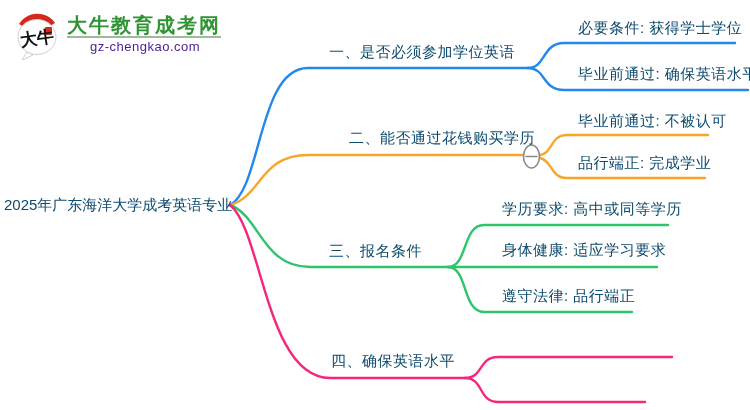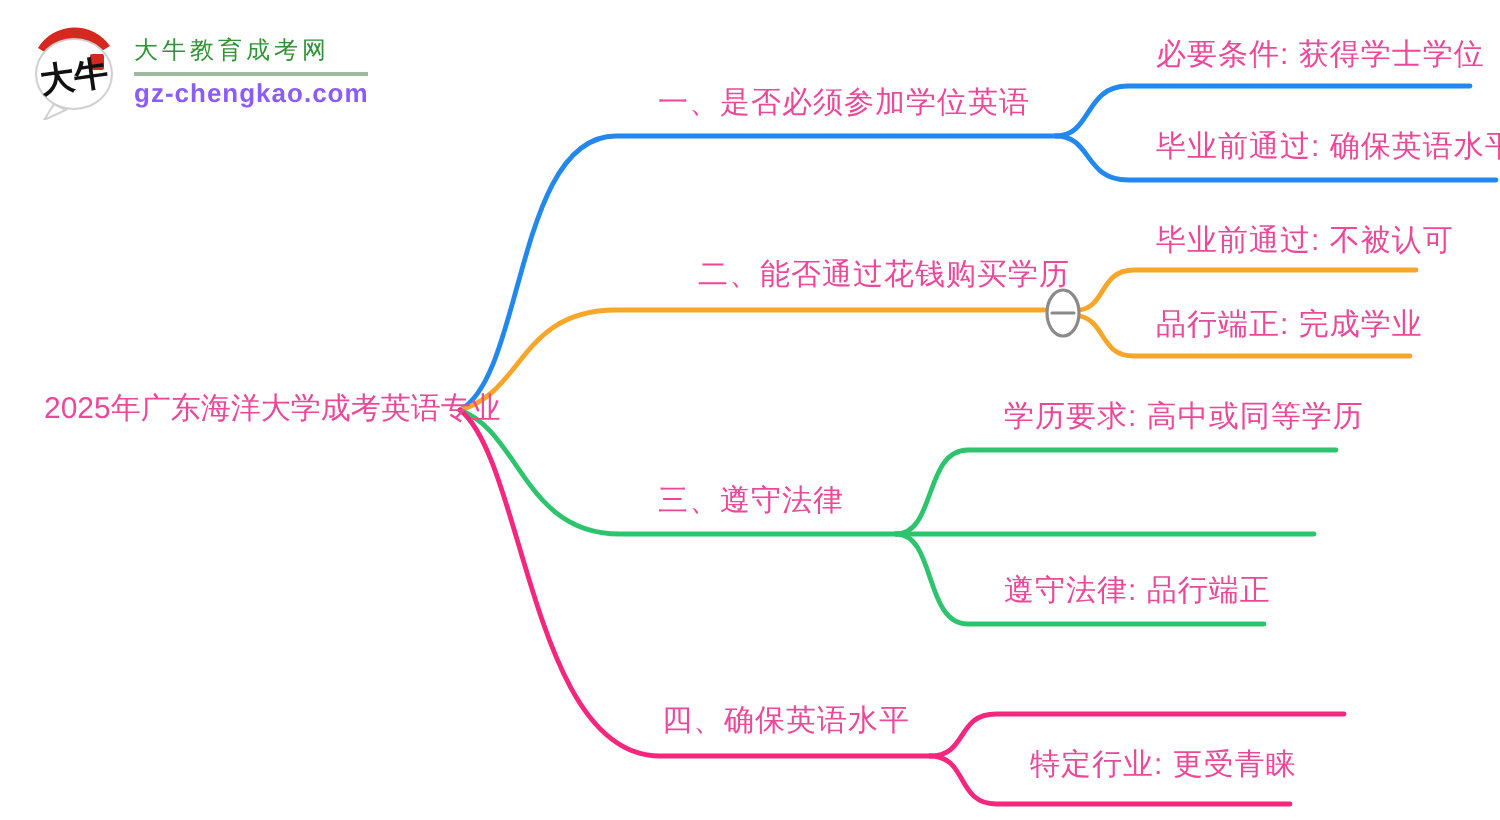--- a/index.html
+++ b/index.html
@@ -7,37 +7,37 @@
     position:relative;
     width:750px;height:410px;
     background:#ffffff;
     overflow:hidden;
     font-family:"Liberation Sans","DejaVu Sans",sans-serif;
   }
   .lines{position:absolute;left:0;top:0;width:750px;height:410px;}
   .lbl{
     position:absolute;
     white-space:nowrap;
-    color:#ec4899;
+    color:#0c4a6e;
     font-size:15px;
     line-height:20px;
     letter-spacing:0.5px;
     cursor:default;
   }
   .root-lbl{font-size:15px;letter-spacing:0;}
   
   .logo{position:absolute;left:14px;top:10px;display:flex;align-items:center;gap:7px;}
   .logo-bubble{width:46px;height:50px;flex:0 0 auto;}
   .logo-text{display:flex;flex-direction:column;}
   .logo-title{
-    color:#2e9434;font-size:12px;font-weight:normal;letter-spacing:2px;line-height:19px;
+    color:#2e9434;font-size:20px;font-weight:bold;letter-spacing:2px;line-height:19px;
   }
   .logo-divider{height:2px;background:#9fb8a0;margin:1px 0 1px 0;}
   .logo-url{
-    color:#8b5cf6;font-size:13px;font-weight:bold;letter-spacing:0.5px;line-height:15px;
+    color:#4c1d95;font-size:13px;font-weight:normal;letter-spacing:0.5px;line-height:15px;margin-left:23px;
   }
 </style>
 </head>
 <body>
 
 <div class="stage">
 
   <svg class="lines" viewBox="0 0 750 410" fill="none" stroke-width="2.4" stroke-linecap="round">
 
     <g>
@@ -79,31 +79,31 @@
       <rect x="31" y="17" width="7" height="8" rx="1" fill="#d5281e"></rect>
       <text x="23" y="34" font-size="17" font-weight="bold" fill="#111111" text-anchor="middle" transform="rotate(-8 23 28)">大牛</text>
     </svg>
     <div class="logo-text">
       <div class="logo-title">大牛教育成考网</div>
       <div class="logo-divider"></div>
       <div class="logo-url">gz-chengkao.com</div>
     </div>
   </div>
 
-  <div class="lbl root-lbl" style="left:22px;top:195px;text-align:right;">2025年广东海洋大学成考英语专业</div>
+  <div class="lbl root-lbl" style="left:4px;top:195px;text-align:right;">2025年广东海洋大学成考英语专业</div>
 
   <div class="lbl" style="left:329px;top:42px;">一、是否必须参加学位英语</div>
   <div class="lbl" style="left:349px;top:128px;">二、能否通过花钱购买学历</div>
-  <div class="lbl" style="left:329px;top:241px;">三、遵守法律</div>
+  <div class="lbl" style="left:329px;top:241px;">三、报名条件</div>
   <div class="lbl" style="left:331px;top:351px;">四、确保英语水平</div>
 
   <div class="lbl" style="left:578px;top:18px;">必要条件: 获得学士学位</div>
   <div class="lbl" style="left:578px;top:64px;">毕业前通过: 确保英语水平</div>
 
   <div class="lbl" style="left:578px;top:111px;">毕业前通过: 不被认可</div>
   <div class="lbl" style="left:578px;top:153px;">品行端正: 完成学业</div>
 
   <div class="lbl" style="left:502px;top:199px;">学历要求: 高中或同等学历</div>
+  <div class="lbl" style="left:502px;top:240px;">身体健康: 适应学习要求</div>
   <div class="lbl" style="left:502px;top:286px;">遵守法律: 品行端正</div>
 
-  <div class="lbl" style="left:515px;top:373px;">特定行业: 更受青睐</div>
 
 </div>
 
 </body></html>

